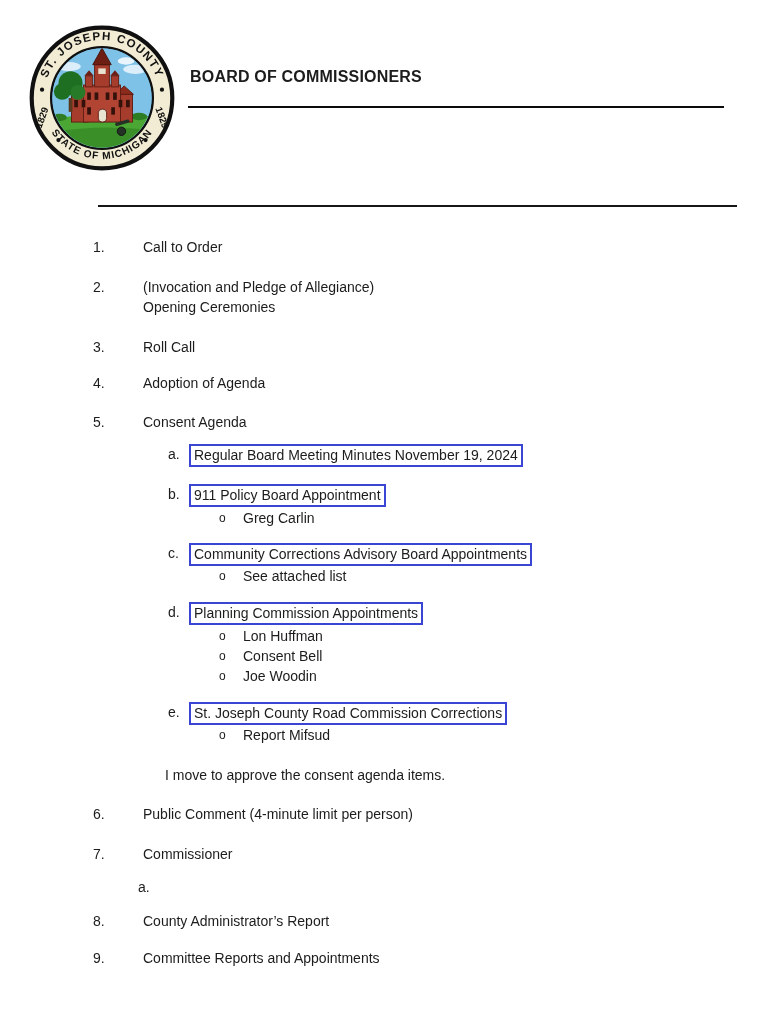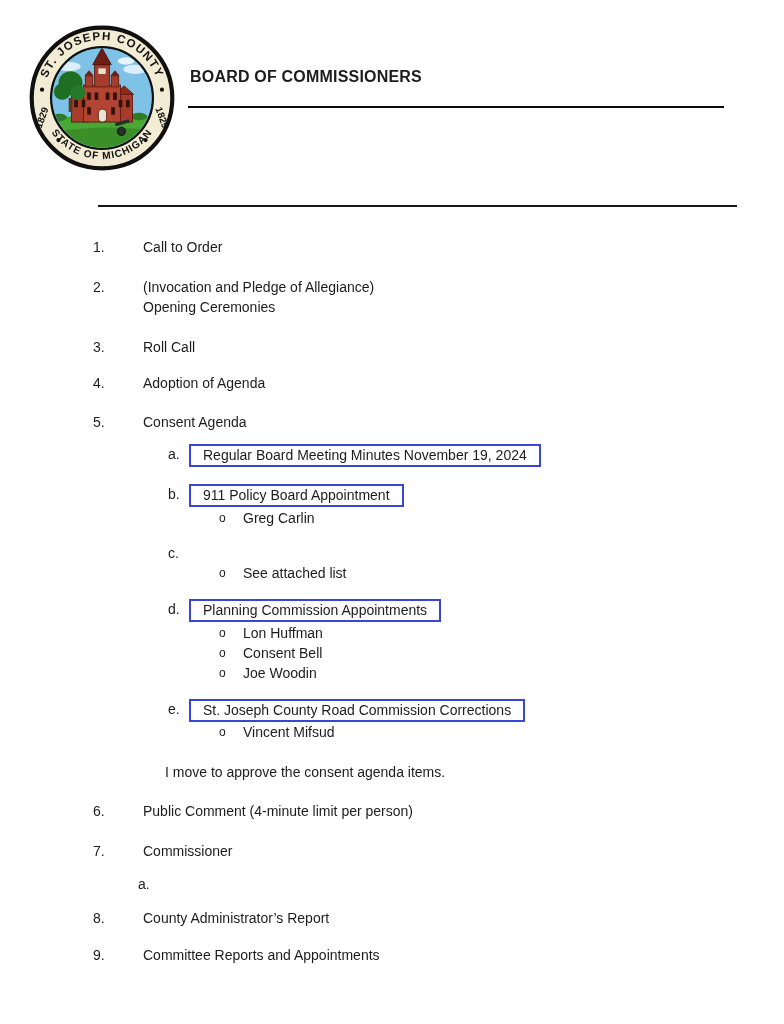--- a/index.html
+++ b/index.html
@@ -16,21 +16,21 @@
 
   
   .content{position:absolute;left:93px;top:237px;width:680px;font-size:14px;line-height:20px;}
   .row{display:flex;}
   .num{flex:none;width:50px;}
   .sub{display:flex;margin-left:75px;}
   .sub .letter{flex:none;width:21px;}
   .sub7{display:flex;margin-left:45px;}
   .sub7 .letter{flex:none;width:23px;}
   .linkbox{display:inline-block;border:2px solid var(--link-box-color,#3b45d4);
-           padding:0 12px;line-height:19px;}
+           padding:0 3px;line-height:19px;}
   .sub7 .linkbox{font-size:13.5px;}
   .bullet{display:flex;margin-left:126px;}
   .marker{flex:none;width:24px;font-size:12px;line-height:20px;}
   .motion{margin-left:72px;}
   .l2{margin-left:5px;margin-top:2px;}
   .note{font-size:11.5px;}
 
   .mb0{margin-bottom:0;} .mb1{margin-bottom:1px;} .mb12{margin-bottom:12px;}
   .mb13{margin-bottom:13px;} .mb14{margin-bottom:14px;} .mb15{margin-bottom:15px;}
   .mb16{margin-bottom:16px;} .mb17{margin-bottom:17px;} .mb19{margin-bottom:19px;}
@@ -153,20 +153,21 @@
       <span class="letter">b.</span>
       <span class="linkbox">911 Policy Board Appointment</span>
     </div>
     <div class="bullet mb15">
       <span class="marker">o</span>
       <span>Greg Carlin</span>
     </div>
 
     <div class="sub mb0">
       <span class="letter">c.</span>
+      <span class="linkbox">Community Corrections Advisory Board Appointments</span>
     </div>
     <div class="bullet mb16">
       <span class="marker">o</span>
       <span>See attached list</span>
     </div>
 
     <div class="sub mb1">
       <span class="letter">d.</span>
       <span class="linkbox">Planning Commission Appointments</span>
     </div>
@@ -182,21 +183,21 @@
       <span class="marker">o</span>
       <span>Joe Woodin</span>
     </div>
 
     <div class="sub mb0">
       <span class="letter">e.</span>
       <span class="linkbox">St. Joseph County Road Commission Corrections</span>
     </div>
     <div class="bullet mb20">
       <span class="marker">o</span>
-      <span>Vincent Mifsud</span>
+      <span>Report Mifsud</span>
     </div>
 
     <div class="motion mb19">I move to approve the consent agenda items.</div>
 
     <div class="row mb20">
       <span class="num">6.</span>
       <span>Public Comment (4-minute limit per person)</span>
     </div>
 
     <div class="row mb13">

